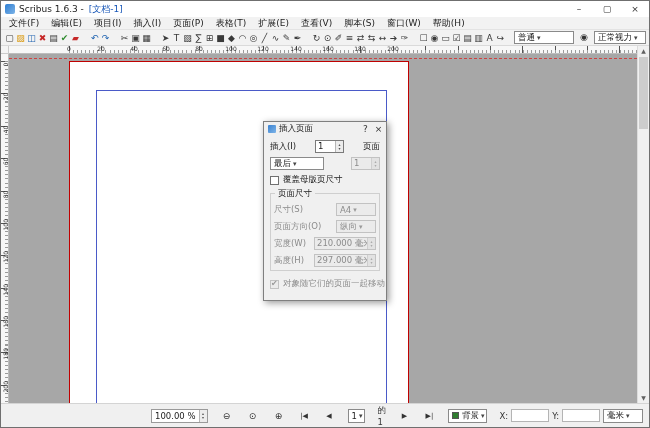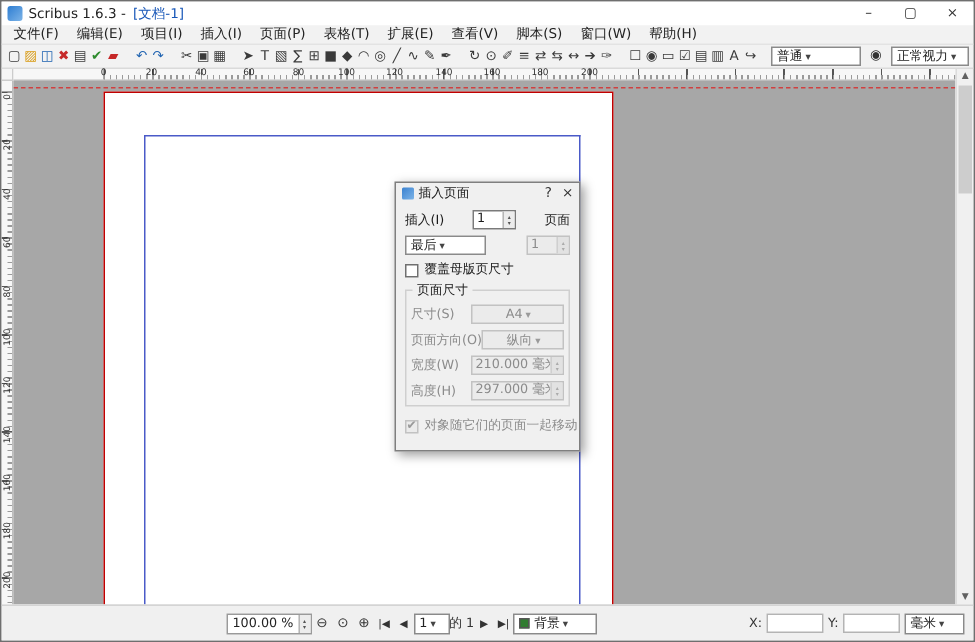--- a/index.html
+++ b/index.html
@@ -56,36 +56,36 @@
   .dlg-title-text{flex:1;font-size:8.5px;white-space:nowrap;overflow:hidden;}
   .dlg-tbtn{width:13px;text-align:center;line-height:14px;font-size:9px;color:#333;}
   .dlg-body{padding:4px 6px 6px;}
   .drow{display:flex;align-items:center;justify-content:space-between;margin-bottom:4px;}
   .dlbl{white-space:nowrap;}
   .dis-lbl{color:#8b8b8b;white-space:nowrap;}
   .spin{display:inline-flex;height:13px;border:1px solid #7a7a7a;background:#fff;align-items:stretch;}
   .spin .val{width:19px;padding:0 2px;line-height:11px;font-size:8.5px;overflow:hidden;white-space:nowrap;}
   .spin .btns{width:8px;background:#ececec;border-left:1px solid #b5b5b5;display:flex;flex-direction:column;align-items:center;justify-content:center;font-size:4px;line-height:4px;color:#555;}
   .spin .btns::before{content:"▴";} .spin .btns::after{content:"▾";}
-  .wide{width:64px;} .wfield{width:62px;justify-content:center;}
+  .wide{width:64px;} .wfield{width:40px;}
   .dis{background:#ebebeb !important;color:#8b8b8b !important;border-color:#c2c2c2 !important;}
   .dis .val{color:#8b8b8b;} .dis .btns{background:#e2e2e2;color:#ababab;border-left-color:#cfcfcf;}
   .dis.combo::after{color:#9a9a9a;}
   .cbrow{display:flex;align-items:center;margin-bottom:4px;}
   .cb{width:9px;height:9px;border:1px solid #707070;background:#fff;display:inline-block;margin-right:4px;position:relative;flex:0 0 auto;}
   .cb.dis{border-color:#b0b0b0;background:#eee;}
   .cb.checked::after{content:"✔";position:absolute;left:0;top:-2px;font-size:8px;color:#999;}
   .group{border:1px solid #cfcfcf;position:relative;padding:9px 3px 1px;margin:7px 0 7px;}
   .legend{position:absolute;top:-6px;left:4px;background:#f0f0f0;padding:0 3px;font-size:8.5px;}
   .btnrow{display:flex;justify-content:flex-end;gap:6px;margin-top:7px;}
   .btn{height:15px;min-width:34px;background:#e1e1e1;border:1px solid #adadad;font-size:8.5px;line-height:13px;text-align:center;padding:0 5px;color:#111;}
   .btn.default{border-color:#3d8fd6;}
 
   
-  .statusbar{position:absolute;left:0;right:0;bottom:0;height:24px;background:#f0f0f0;border-top:1px solid #d4d4d4;display:flex;align-items:center;font-size:8.5px;color:#222;padding:0 6px 0 150px;gap:0;}
+  .statusbar{position:absolute;left:0;right:0;bottom:0;height:24px;background:#f0f0f0;border-top:1px solid #d4d4d4;display:flex;align-items:center;font-size:8.5px;color:#222;padding:0 6px 0 150px;gap:12px;}
   .sb-spin{display:inline-flex;height:14px;border:1px solid #9a9a9a;background:#fff;align-items:stretch;}
   .sb-spin .val{padding:0 3px;line-height:12px;white-space:nowrap;}
   .sb-spin .btns{width:8px;background:#ececec;border-left:1px solid #b5b5b5;display:flex;flex-direction:column;align-items:center;justify-content:center;font-size:4px;line-height:4px;color:#555;}
   .sb-spin .btns::before{content:"▴";} .sb-spin .btns::after{content:"▾";}
   .sb-btn{width:14px;height:14px;text-align:center;line-height:14px;font-size:9px;color:#333;flex:0 0 auto;}
   .nav-btn{font-size:7px;width:13px;}
   .sb-combo{height:14px;}
   .layer-swatch{width:7px;height:7px;background:#2f7d2f;display:inline-block;margin-right:3px;border:1px solid #555;}
   .sb-right{margin-left:auto;display:flex;align-items:center;gap:3px;}
   .xy-box{width:38px;height:13px;background:#fff;border:1px solid #b4b4b4;display:inline-block;}

